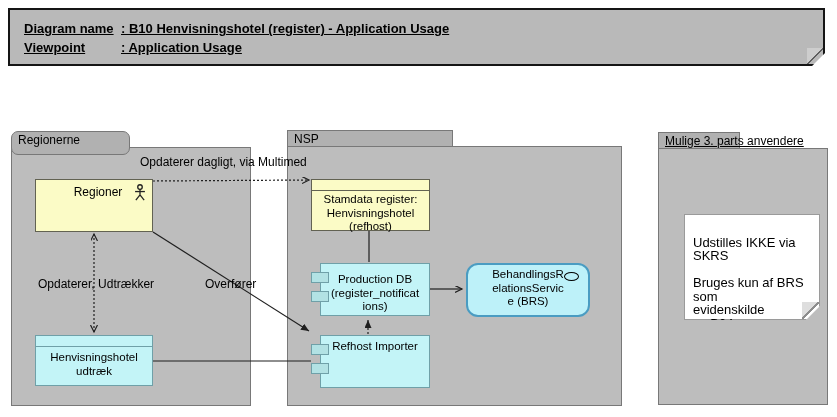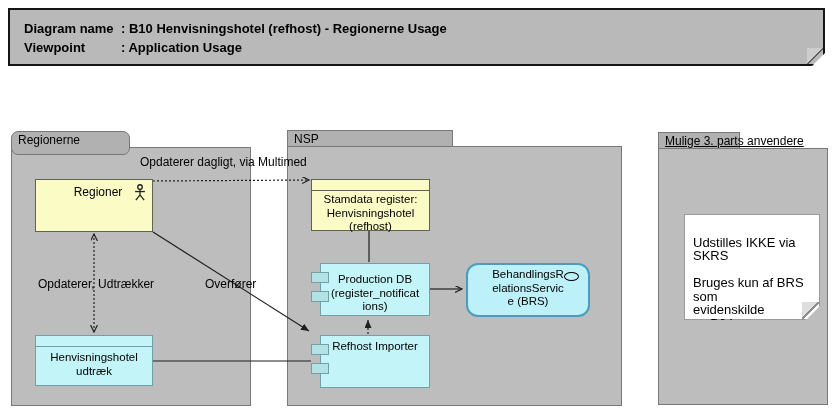--- a/index.html
+++ b/index.html
@@ -7,21 +7,21 @@
     position:relative;width:837px;height:417px;overflow:hidden;
     font-family:"Liberation Sans",sans-serif;color:#000;
     -webkit-font-smoothing:antialiased;
   }
 
   
   .hdr{
     position:absolute;left:8px;top:8px;width:817px;height:58px;
     background:#b9b9b9;border:2px solid #151515;box-sizing:border-box;
     clip-path:polygon(0 0,100% 0,100% calc(100% - 13px),calc(100% - 13px) 100%,0 100%);
-    padding:9px 0 0 14px;font-size:13px;font-weight:bold;
+    padding:9px 0 0 14px;font-size:13px;font-weight:bold;text-decoration:underline;
   }
   .hdr::after{
     content:"";position:absolute;right:0;bottom:0;width:16px;height:16px;
     background:linear-gradient(135deg,#cdcdcd 0 47%,#5e5e5e 47% 55%,rgba(0,0,0,0) 55%);
   }
   .hdr-row{display:grid;grid-template-columns:97px auto;line-height:19px;}
 
   
   .gtab{
     position:absolute;background:#b1b1b1;border:1px solid #787878;box-sizing:border-box;
@@ -90,21 +90,21 @@
   .l-overfoerer{left:205px;top:277px;}
 </style>
 </head>
 <body>
 
 <div class="canvas">
 
   <div class="hdr">
     <div class="hdr-row">
       <span>Diagram name</span>
-      <span>: B10 Henvisningshotel (refhost) - Regionerne Usage</span>
+      <span>: B10 Henvisningshotel (register) - Application Usage</span>
     </div>
     <div class="hdr-row">
       <span>Viewpoint</span>
       <span>: Application Usage</span>
     </div>
   </div>
 
   <div class="gbody body-reg"></div>
   <div class="gtab tab-reg">
     <span>Regionerne</span>

